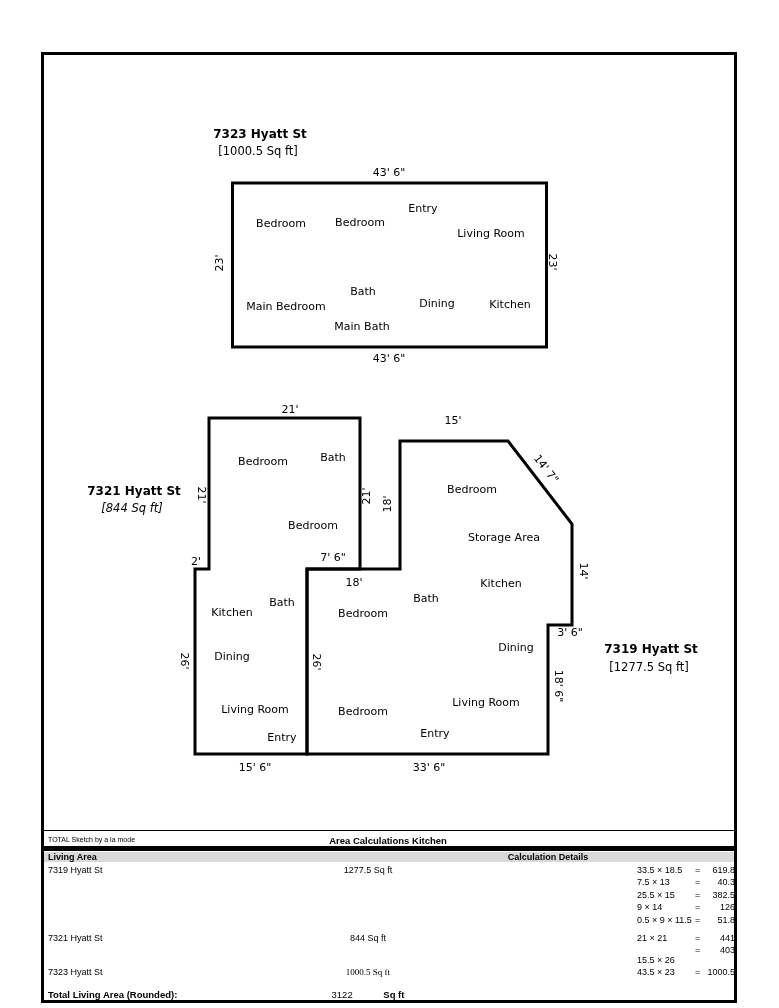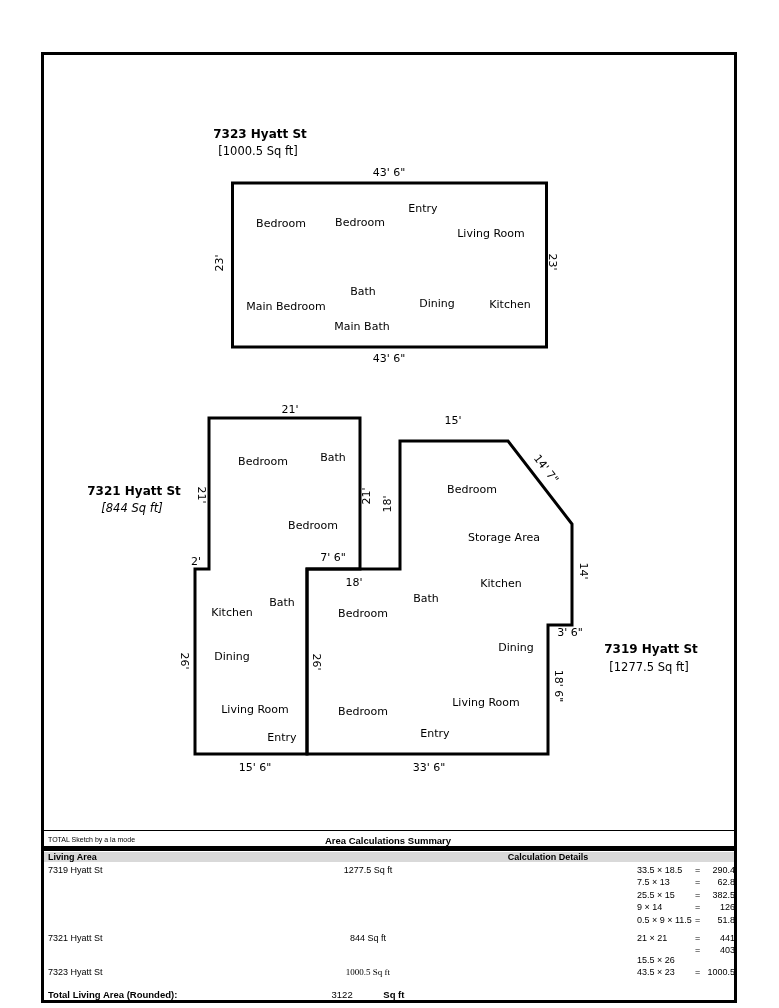--- a/index.html
+++ b/index.html
@@ -97,35 +97,35 @@
       <span class="lbl rot90" style="left: 583px; top: 571px;">14'</span>
       <span class="lbl " style="left: 570px; top: 632px;">3' 6"</span>
       <span class="lbl rot90" style="left: 558px; top: 686px;">18' 6"</span>
       <span class="lbl " style="left: 429px; top: 767px;">33' 6"</span>
       <span class="lbl " style="left: 354px; top: 582px;">18'</span>
       <span class="lbl rot90" style="left: 316px; top: 662px;">26'</span>
     </div>
 
   <div class="hr-thin"></div>
   <div class="brand tblfont">TOTAL Sketch by a la mode</div>
-  <div class="summary-title tblfont">Area Calculations Summary</div>
+  <div class="summary-title tblfont">Area Calculations Kitchen</div>
   <div class="hr-thick"></div>
   <div class="col-band"></div>
   <div class="band-la tblfont">Living Area</div>
   <div class="band-cd tblfont">Calculation Details</div>
 
   <div id="rows-layer">
       <div class="cell tblfont " style="left: 48px; top: 870px;">7319 Hyatt St</div>
       <div class="cell tblfont center" style="left: 368px; top: 870px;">1277.5 Sq ft</div>
       <div class="cell tblfont " style="left: 637px; top: 870px;">33.5 × 18.5</div>
       <div class="cell tblfont " style="left: 695px; top: 870px;">=</div>
-      <div class="cell tblfont rightal" style="left: 700px; top: 870px; width: 35px;">290.4</div>
+      <div class="cell tblfont rightal" style="left: 700px; top: 870px; width: 35px;">619.8</div>
       <div class="cell tblfont " style="left: 637px; top: 882.4px;">7.5 × 13</div>
       <div class="cell tblfont " style="left: 695px; top: 882.4px;">=</div>
-      <div class="cell tblfont rightal" style="left: 700px; top: 882.4px; width: 35px;">62.8</div>
+      <div class="cell tblfont rightal" style="left: 700px; top: 882.4px; width: 35px;">40.3</div>
       <div class="cell tblfont " style="left: 637px; top: 894.8px;">25.5 × 15</div>
       <div class="cell tblfont " style="left: 695px; top: 894.8px;">=</div>
       <div class="cell tblfont rightal" style="left: 700px; top: 894.8px; width: 35px;">382.5</div>
       <div class="cell tblfont " style="left: 637px; top: 907.2px;">9 × 14</div>
       <div class="cell tblfont " style="left: 695px; top: 907.2px;">=</div>
       <div class="cell tblfont rightal" style="left: 700px; top: 907.2px; width: 35px;">126</div>
       <div class="cell tblfont " style="left: 637px; top: 919.6px;">0.5 × 9 × 11.5</div>
       <div class="cell tblfont " style="left: 695px; top: 919.6px;">=</div>
       <div class="cell tblfont rightal" style="left: 700px; top: 919.6px; width: 35px;">51.8</div>
       <div class="cell tblfont " style="left: 48px; top: 938px;">7321 Hyatt St</div>

